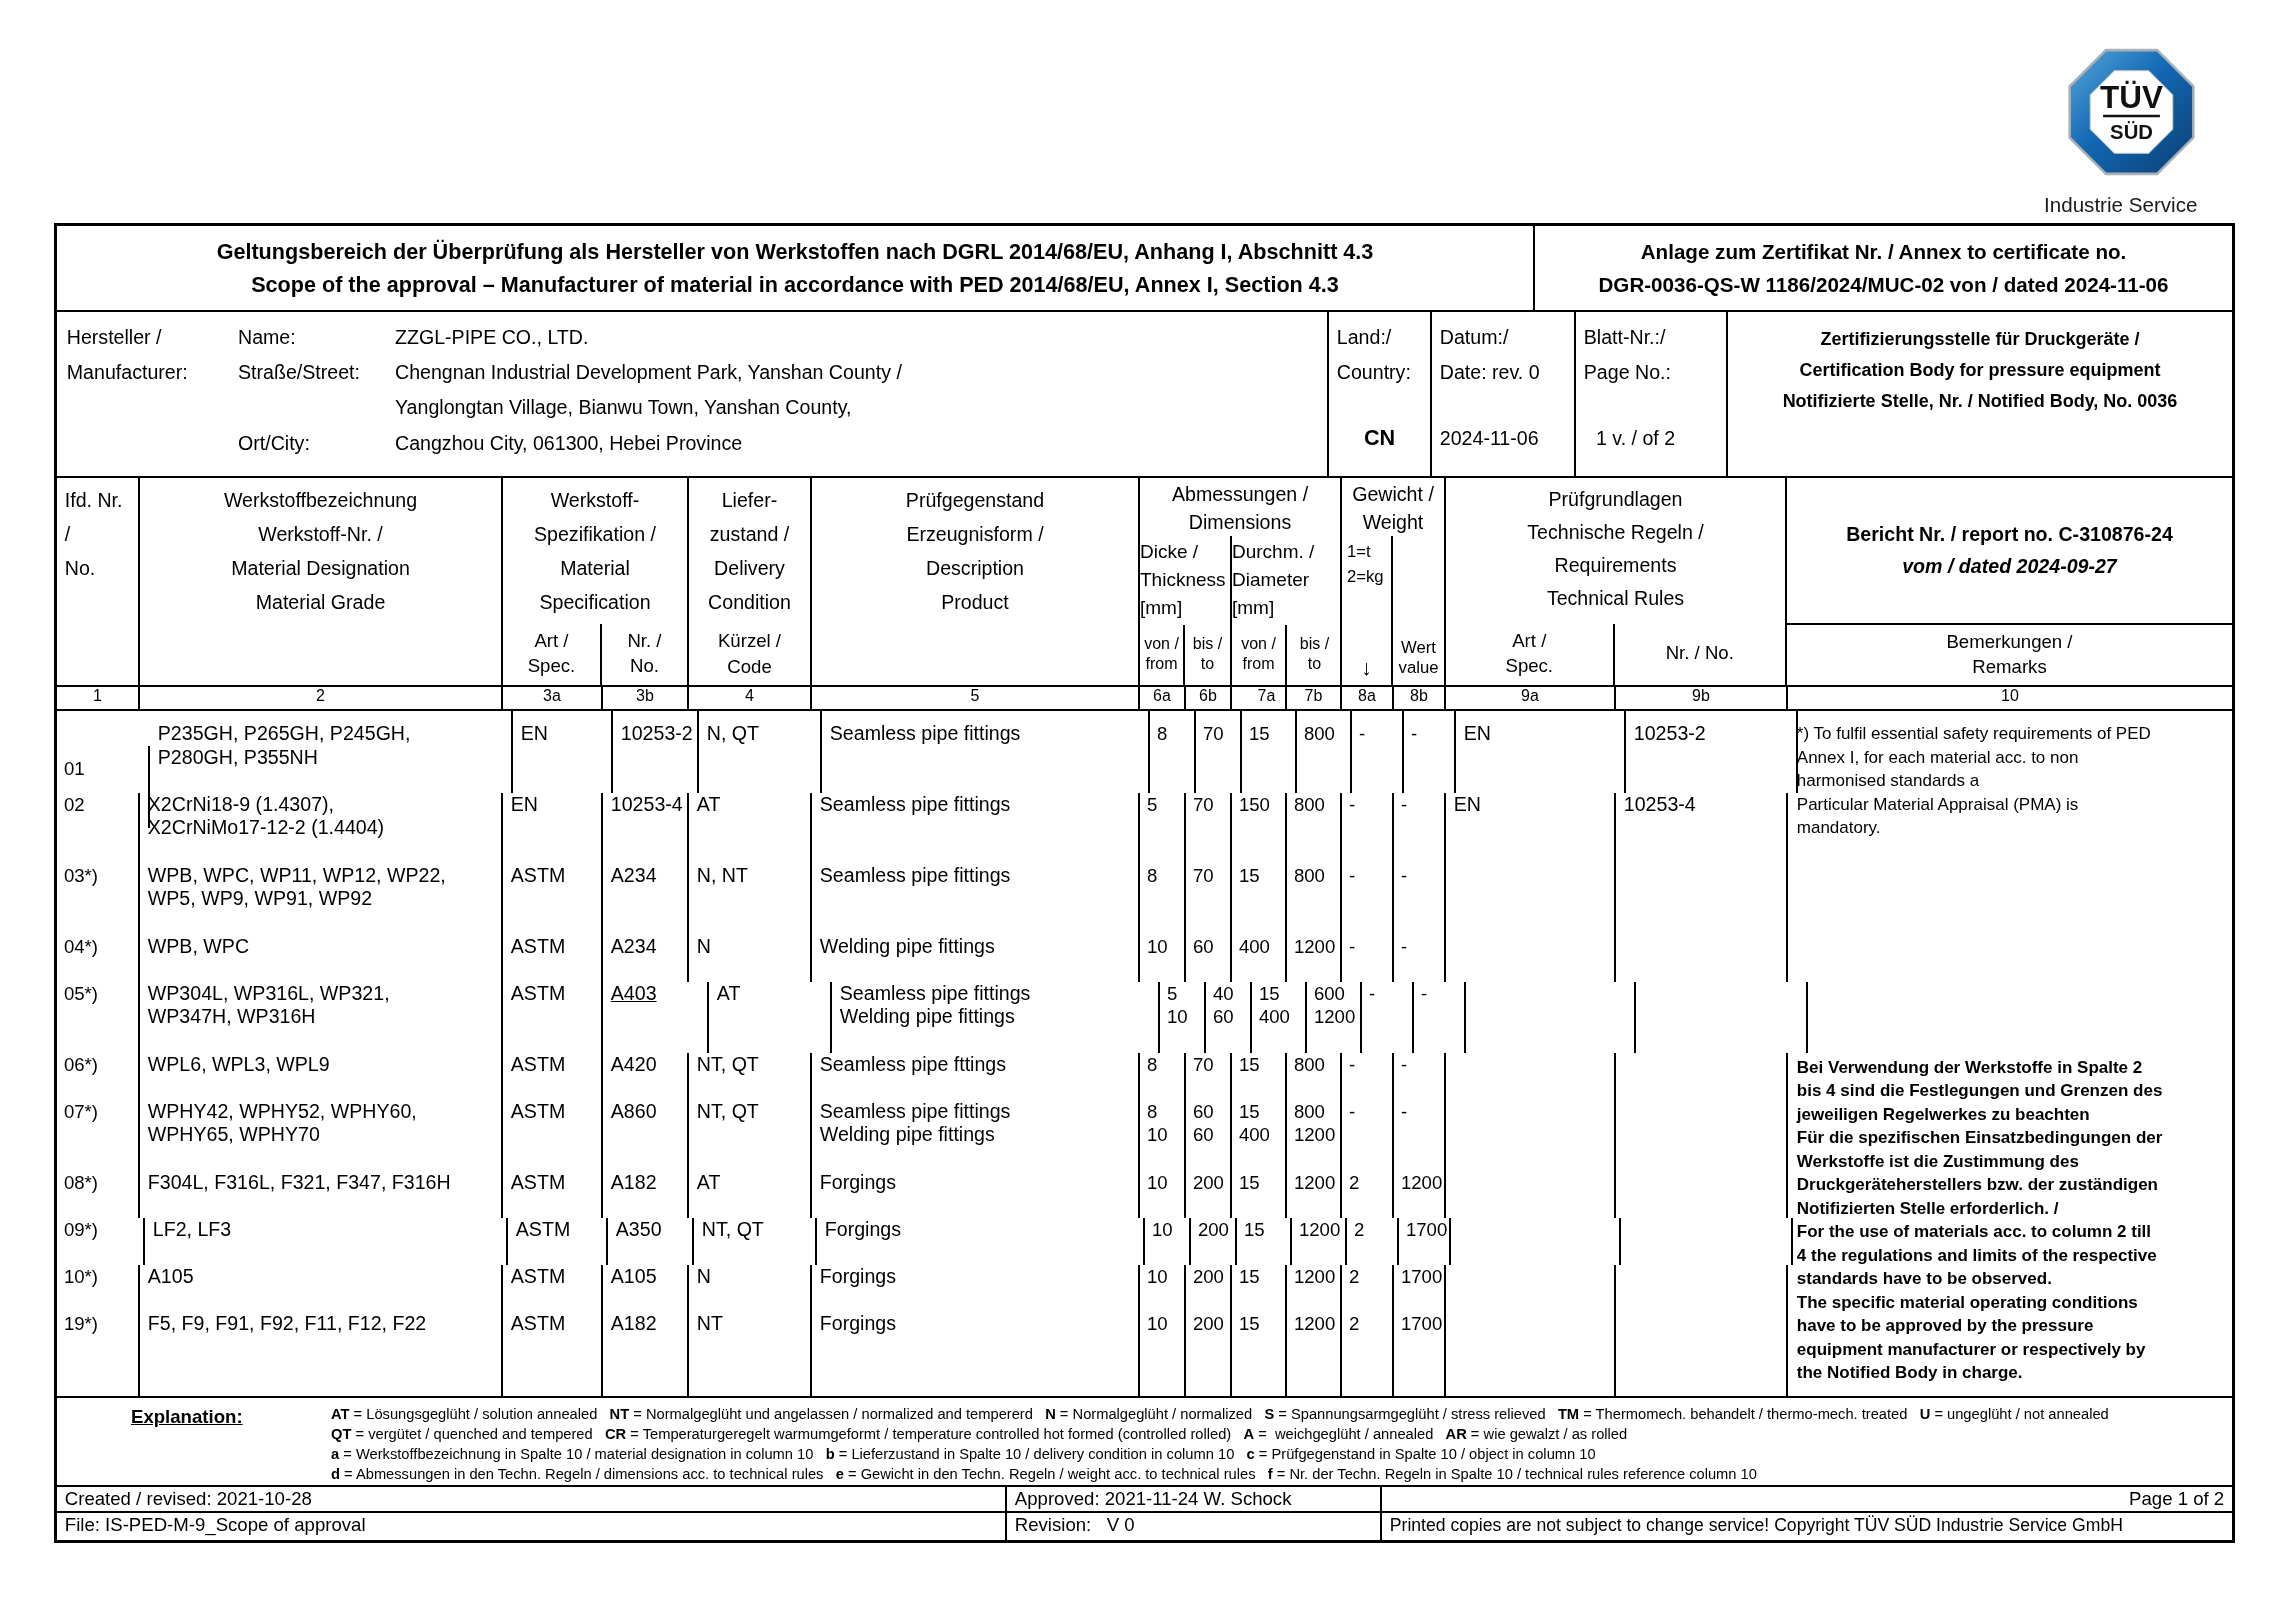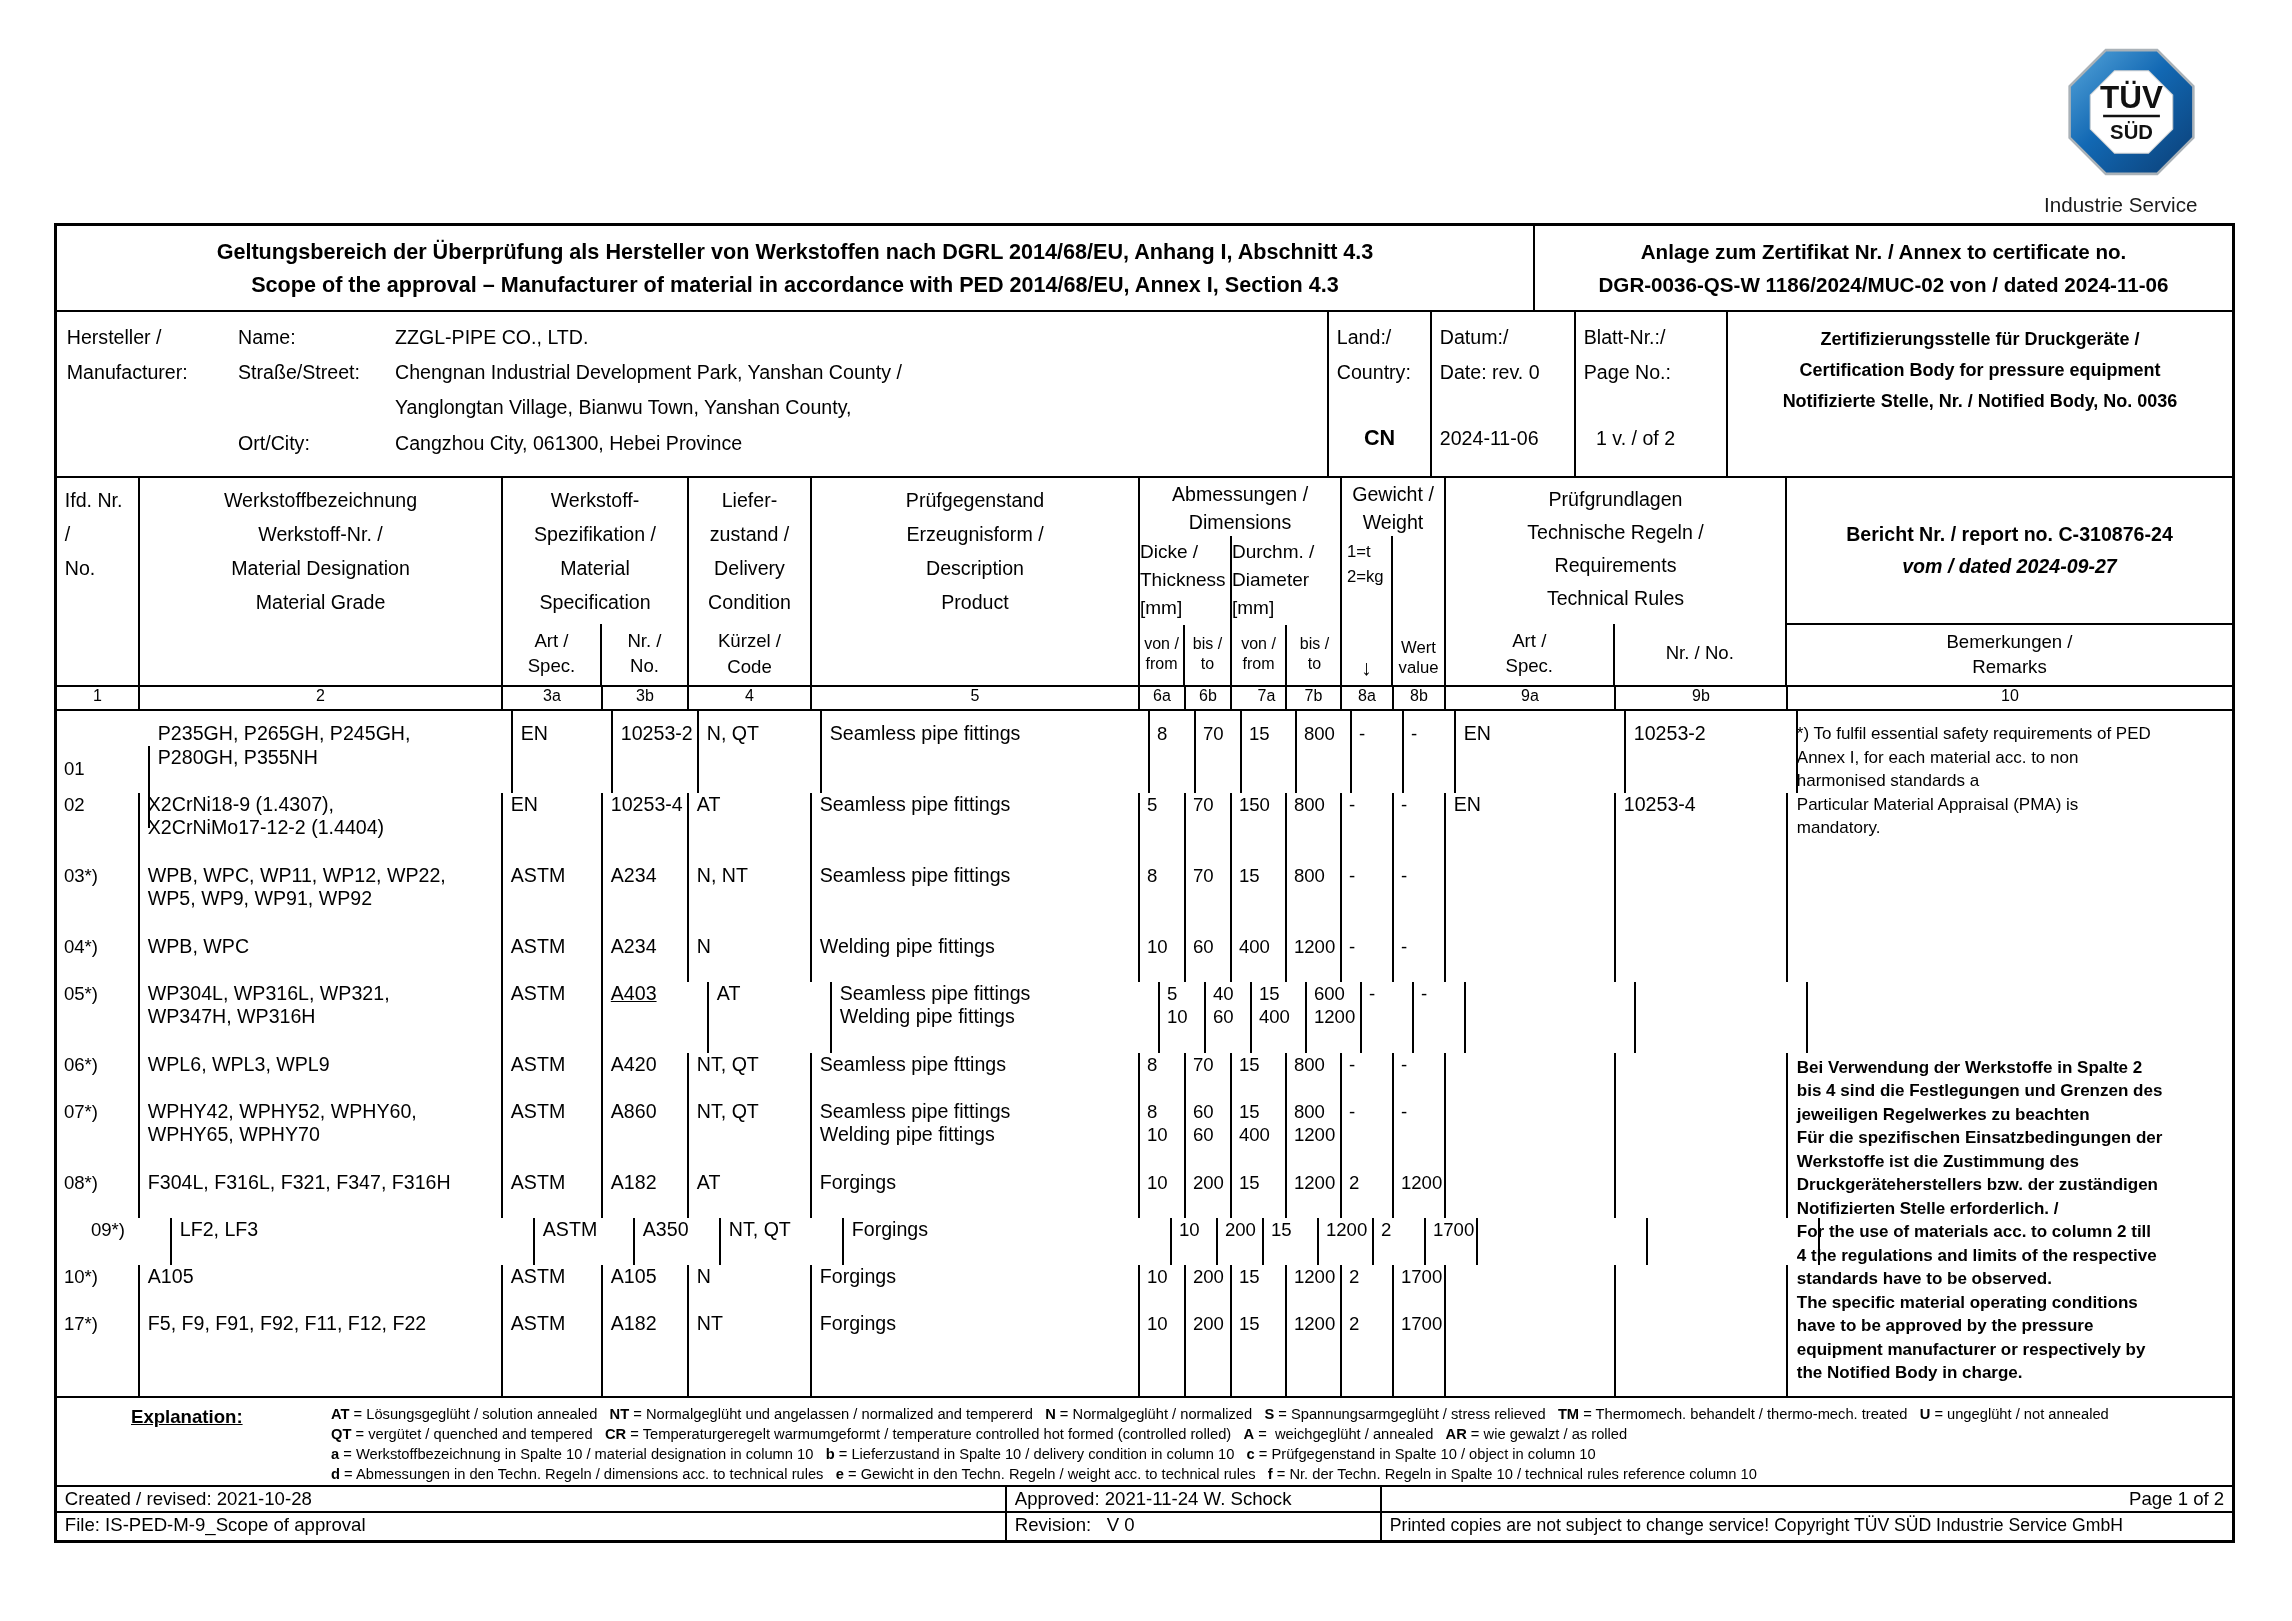--- a/index.html
+++ b/index.html
@@ -416,21 +416,21 @@
           <div class="bcell num" style="width: 46px;">10</div>
           <div class="bcell num" style="width: 46px;">200</div>
           <div class="bcell num" style="width: 55px;">15</div>
           <div class="bcell num" style="width: 55px;">1200</div>
           <div class="bcell num" style="width: 52px;">2</div>
           <div class="bcell num" style="width: 52px;">1200</div>
           <div class="bcell" style="width: 170px;"></div>
           <div class="bcell" style="width: 172px;"></div>
         </div>
         <div class="brow" style="height: 47px;">
-          <div class="bcell num" style="width: 88px; margin-left: 27px;">09*)</div>
+          <div class="bcell num" style="width: 88px;">09*)</div>
           <div class="bcell" style="width: 363px;">LF2, LF3</div>
           <div class="bcell" style="width: 100px;">ASTM</div>
           <div class="bcell" style="width: 86px;">A350</div>
           <div class="bcell" style="width: 123px;">NT, QT</div>
           <div class="bcell" style="width: 328px;">Forgings</div>
           <div class="bcell num" style="width: 46px;">10</div>
           <div class="bcell num" style="width: 46px;">200</div>
           <div class="bcell num" style="width: 55px;">15</div>
           <div class="bcell num" style="width: 55px;">1200</div>
           <div class="bcell num" style="width: 52px;">2</div>
@@ -448,21 +448,21 @@
           <div class="bcell num" style="width: 46px;">10</div>
           <div class="bcell num" style="width: 46px;">200</div>
           <div class="bcell num" style="width: 55px;">15</div>
           <div class="bcell num" style="width: 55px;">1200</div>
           <div class="bcell num" style="width: 52px;">2</div>
           <div class="bcell num" style="width: 52px;">1700</div>
           <div class="bcell" style="width: 170px;"></div>
           <div class="bcell" style="width: 172px;"></div>
         </div>
         <div class="brow" style="height: 85px;">
-          <div class="bcell num" style="width: 83px;">17*)</div>
+          <div class="bcell num" style="width: 83px;">19*)</div>
           <div class="bcell" style="width: 363px;">F5, F9, F91, F92, F11, F12, F22</div>
           <div class="bcell" style="width: 100px;">ASTM</div>
           <div class="bcell" style="width: 86px;">A182</div>
           <div class="bcell" style="width: 123px;">NT</div>
           <div class="bcell" style="width: 328px;">Forgings</div>
           <div class="bcell num" style="width: 46px;">10</div>
           <div class="bcell num" style="width: 46px;">200</div>
           <div class="bcell num" style="width: 55px;">15</div>
           <div class="bcell num" style="width: 55px;">1200</div>
           <div class="bcell num" style="width: 52px;">2</div>

